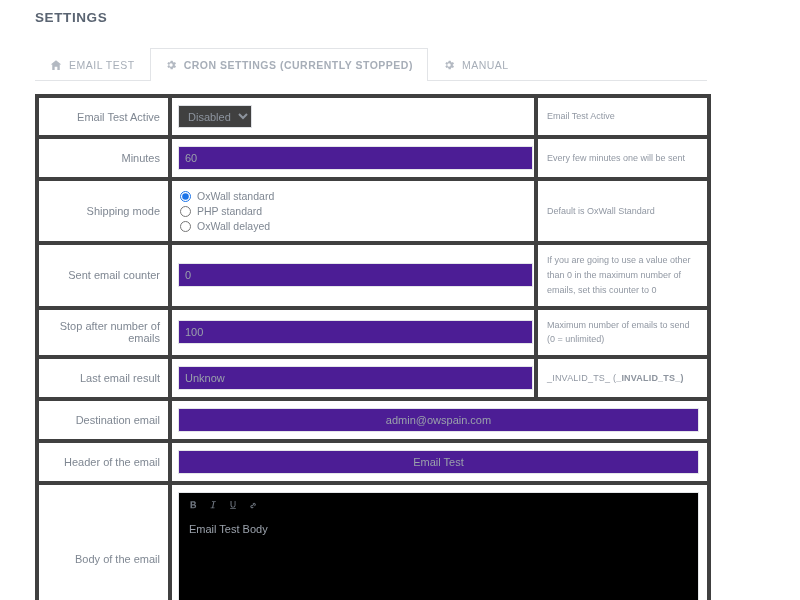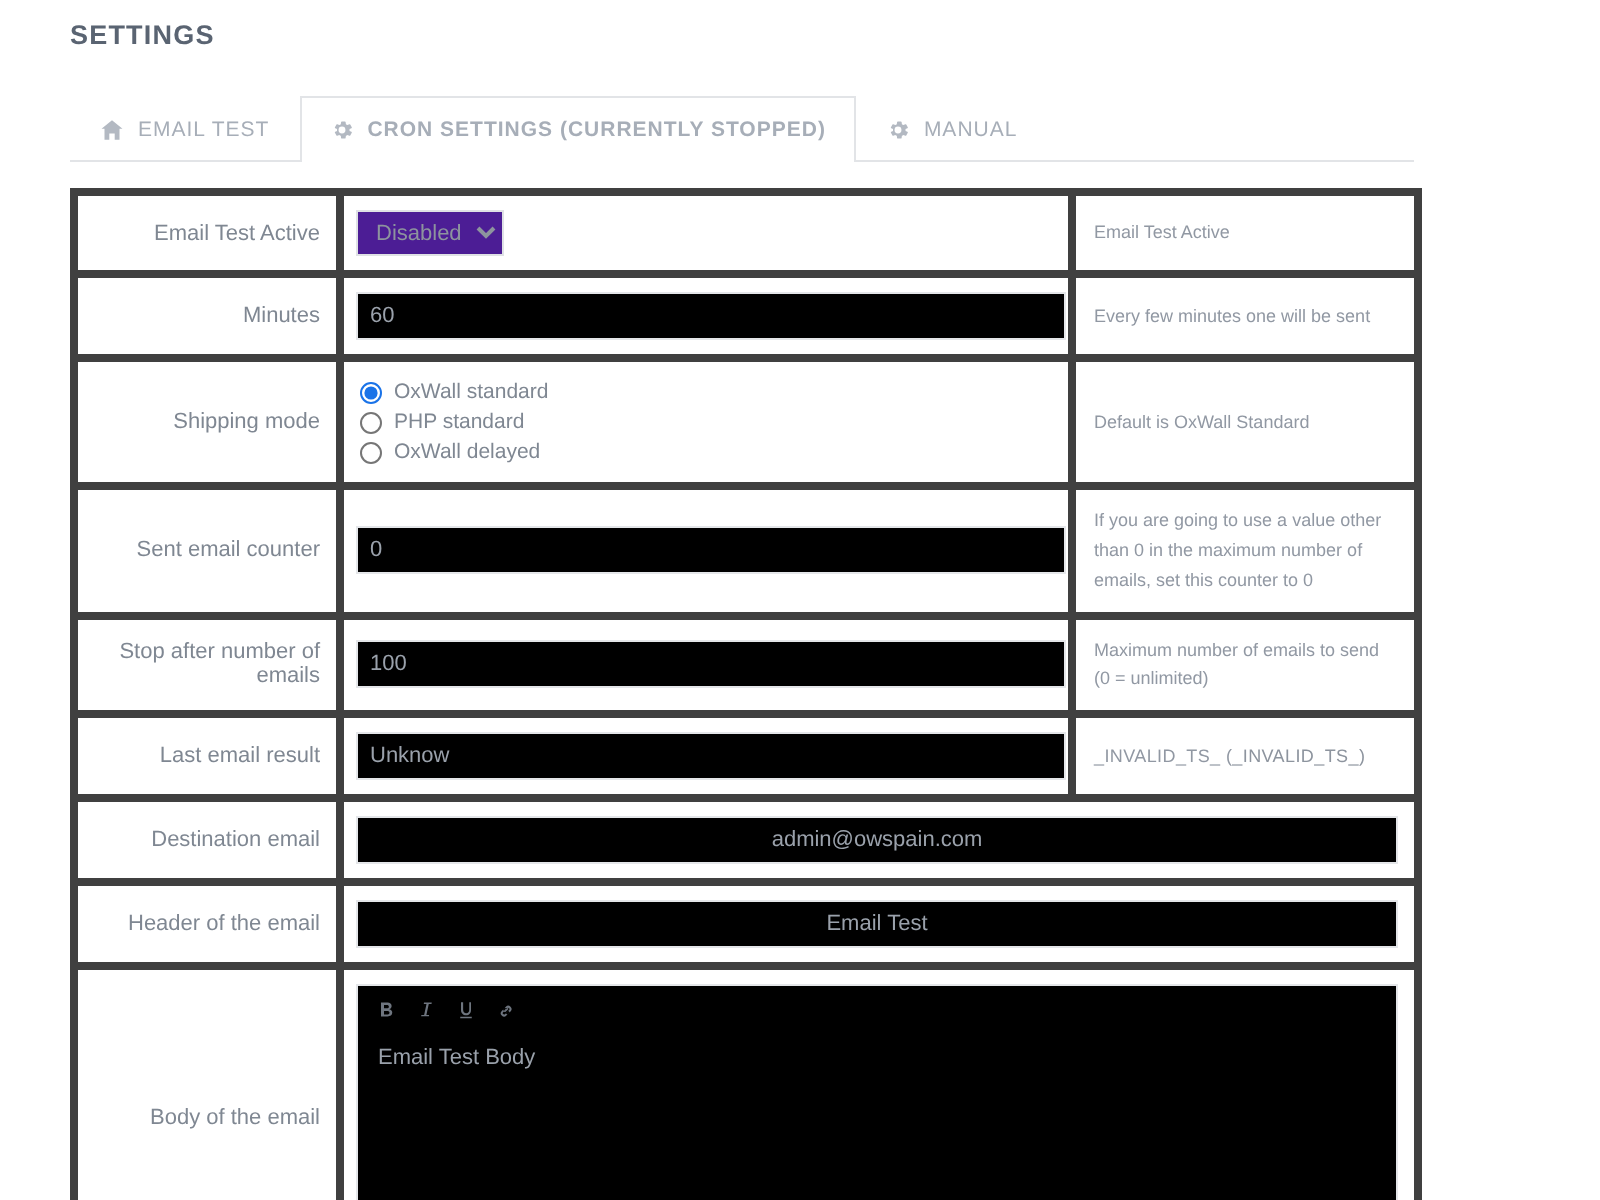--- a/index.html
+++ b/index.html
@@ -95,55 +95,55 @@
     line-height: 1.65;
     color: #9198a3;
   }
   td.col-field.wide { }
 
   
   .txt {
     width: 100%;
     height: 24px;
     border: 1px solid #e4e6e9;
-    background: #000000;
+    background: #4c1d95;
     font-family: "Liberation Sans", sans-serif;
     font-size: 11px;
     color: #9aa1ab;
     padding: 0 6px;
     outline: none;
     border-radius: 0;
   }
   .txt::placeholder { color: #9aa1ab; opacity: 1; }
   .txt.narrow { width: 355px; }
   .txt.full { width: 100%; text-align: center; }
 
   select.sel {
     height: 23px;
     border: 1px solid #dfe1e5;
-    background: #4c1d95;
+    background: #404040;
     font-family: "Liberation Sans", sans-serif;
     font-size: 11px;
     color: #8d949e;
     padding: 0 4px 0 5px;
     outline: none;
     border-radius: 0;
   }
 
   
   .radio-group { display: flex; flex-direction: column; gap: 3px; padding: 2px 0 2px 2px; }
   .radio-row { display: flex; align-items: flex-end; gap: 6px; font-size: 10.5px; color: #7f8792; }
   .radio-row input[type=radio] {
     margin: 0; width: 11px; height: 11px;
     accent-color: #1a73e8;
     cursor: pointer;
   }
 
   
-  .help-strong { font-weight: normal; color: #8d949e; }
+  .help-strong { font-weight: bold; color: #8d949e; }
   .help-ts { font-size: 10.5px; color: #9198a3; letter-spacing: .2px; }
 
   
   .editor {
     border: 1px solid #e4e6e9;
     background: #000000;
     height: 133px;
     width: 100%;
     display: flex;
     flex-direction: column;

